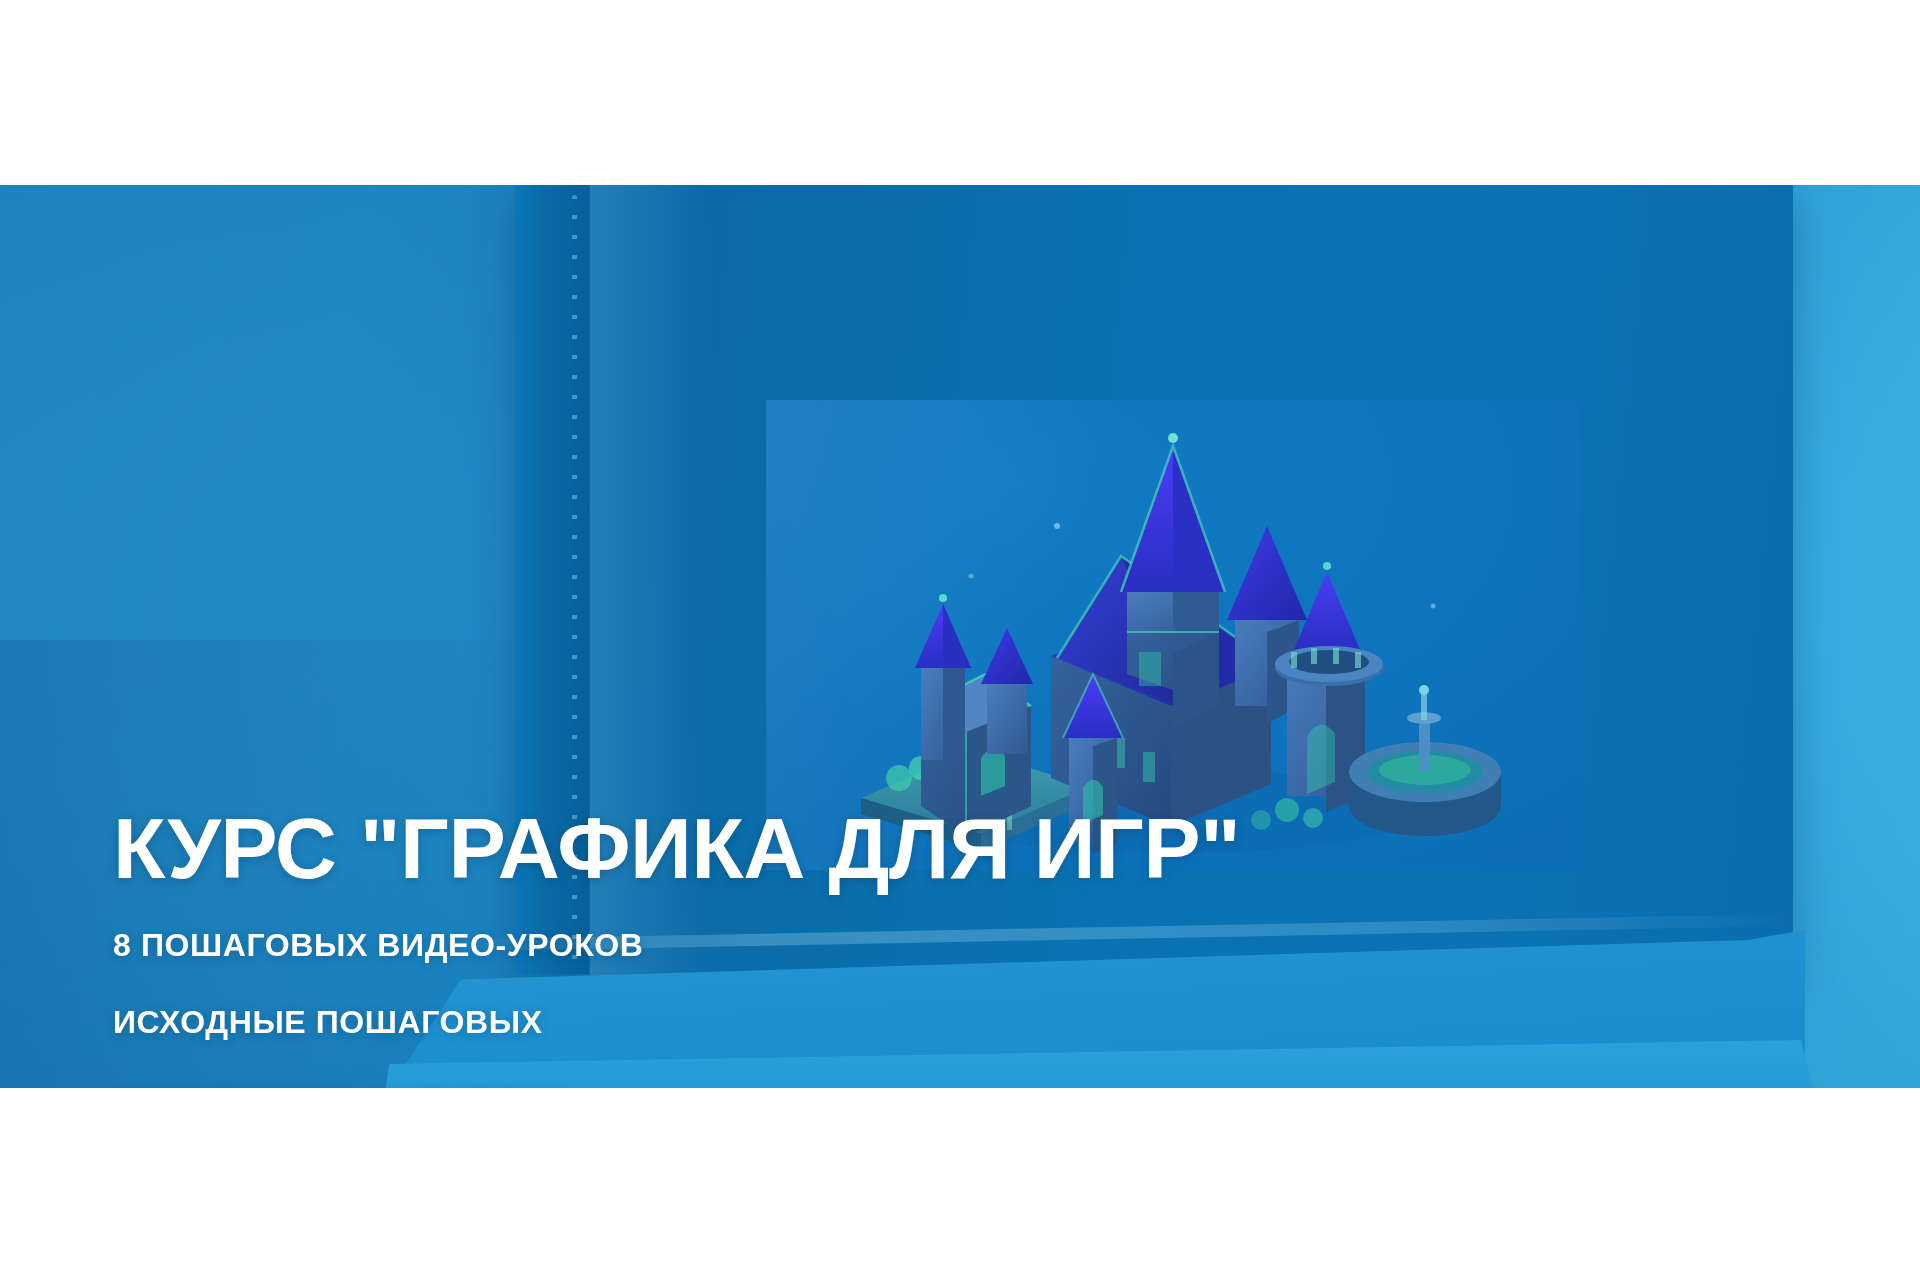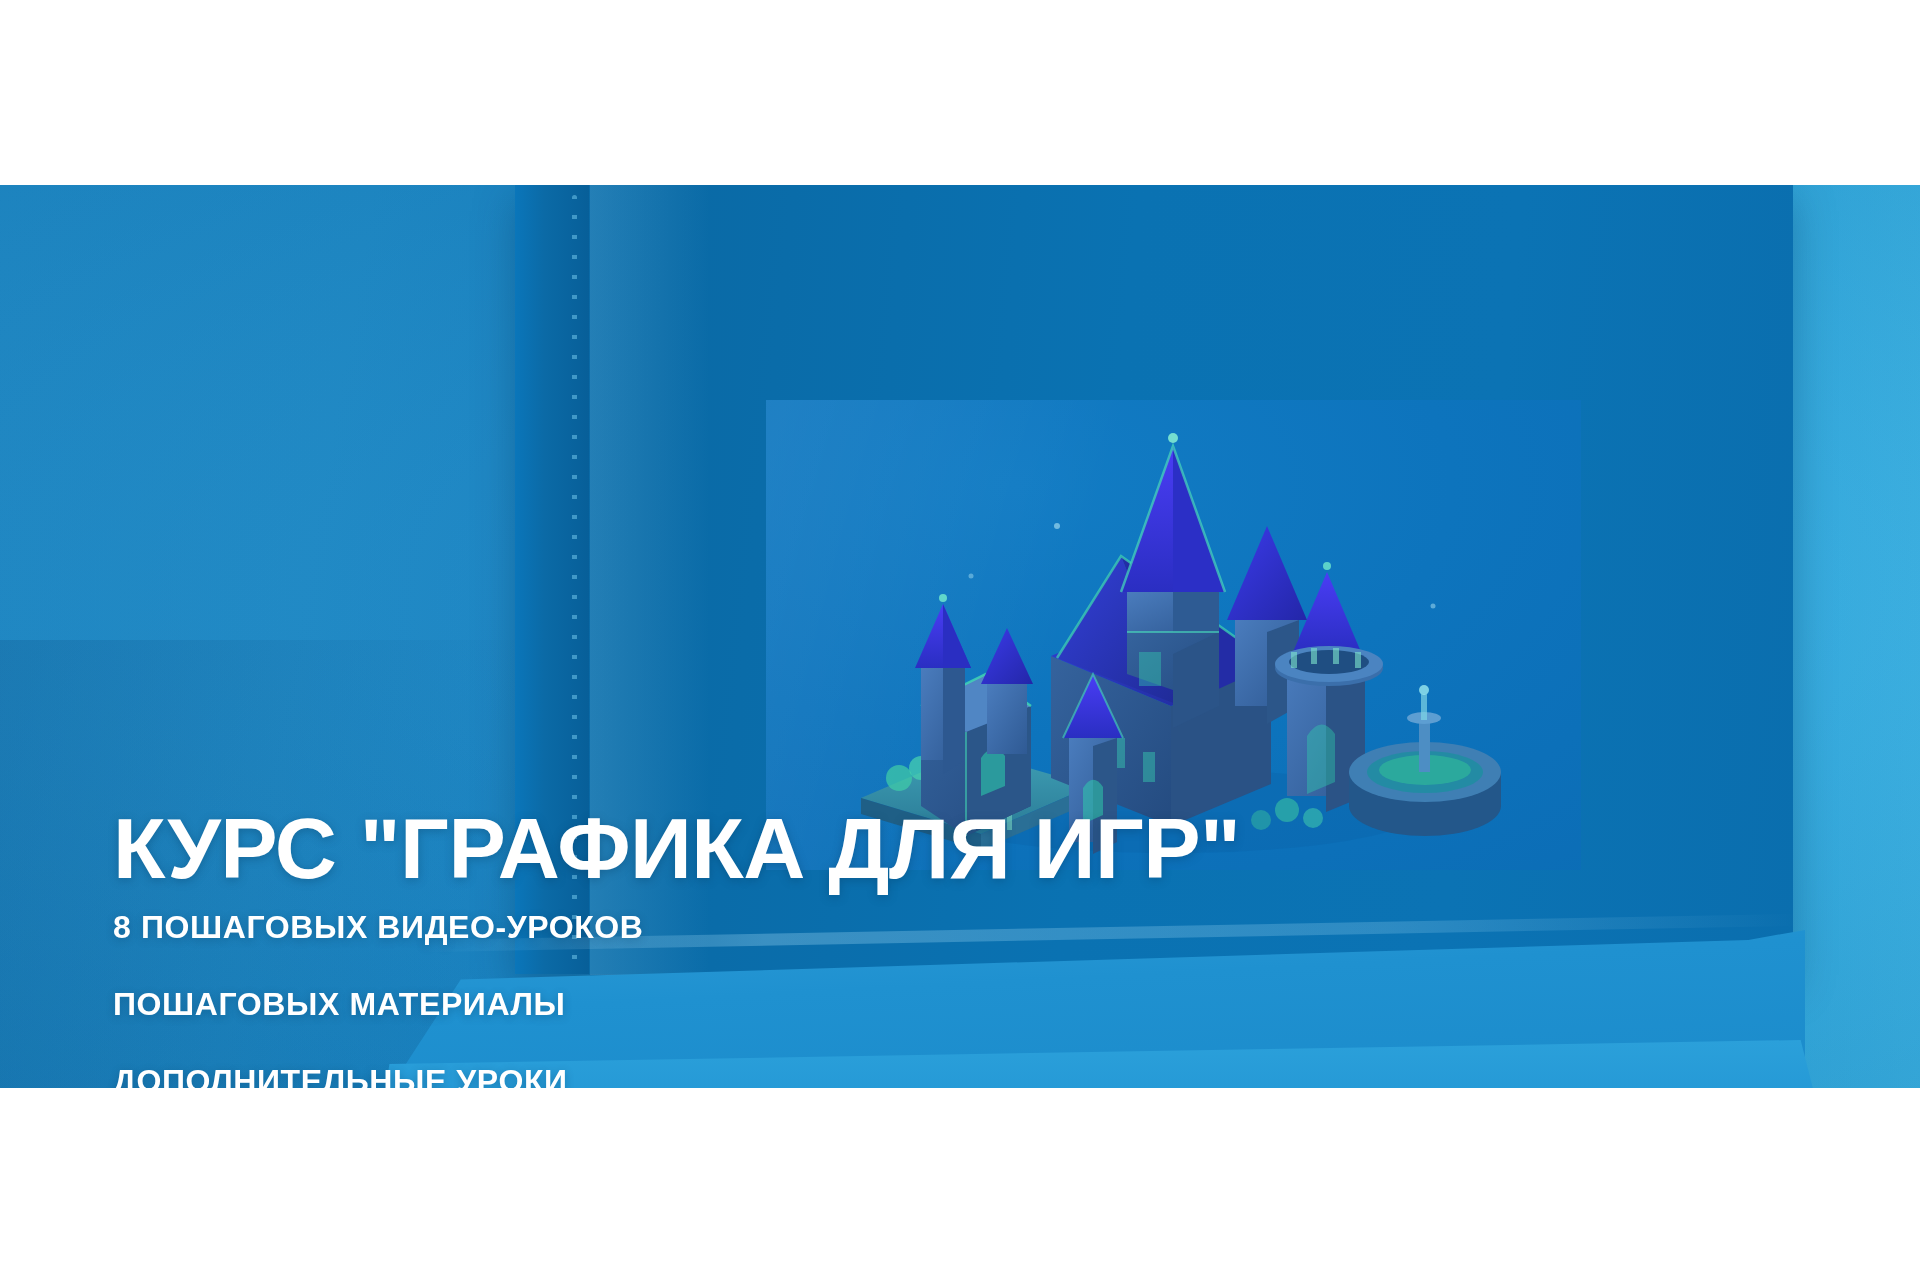--- a/index.html
+++ b/index.html
@@ -134,21 +134,21 @@
   }
   .title {
     color:#ffffff;
     font-size:86px;
     line-height:1;
     font-weight:700;
     letter-spacing:-0.5px;
     white-space:nowrap;
     text-shadow:0 2px 10px rgba(6,56,94,.35);
   }
-  .bullets { margin-top:20px; }
+  .bullets { margin-top:38px; }
   .bullet {
     color:#ffffff;
     font-size:32px;
     line-height:1;
     font-weight:700;
     letter-spacing:.6px;
     margin-bottom:45px;
     white-space:nowrap;
     text-shadow:0 2px 8px rgba(6,56,94,.32);
   }
@@ -339,20 +339,20 @@
       <div class="base-hinge-hl"></div>
       <div class="base-front"></div>
 
     </div>
 
     <div id="copy">
       <div class="title">КУРС "ГРАФИКА ДЛЯ ИГР"</div>
 
       <div class="bullets">
         <div class="bullet">8 ПОШАГОВЫХ ВИДЕО-УРОКОВ</div>
-        <div class="bullet">ПОШАГОВЫХ МАТЕРИАЛЫ</div>
+        <div class="bullet">ИСХОДНЫЕ ПОШАГОВЫХ</div>
         <div class="bullet">ДОПОЛНИТЕЛЬНЫЕ УРОКИ</div>
 
       </div>
     </div>
 
   </div>
 </div>
 
 </body></html>

